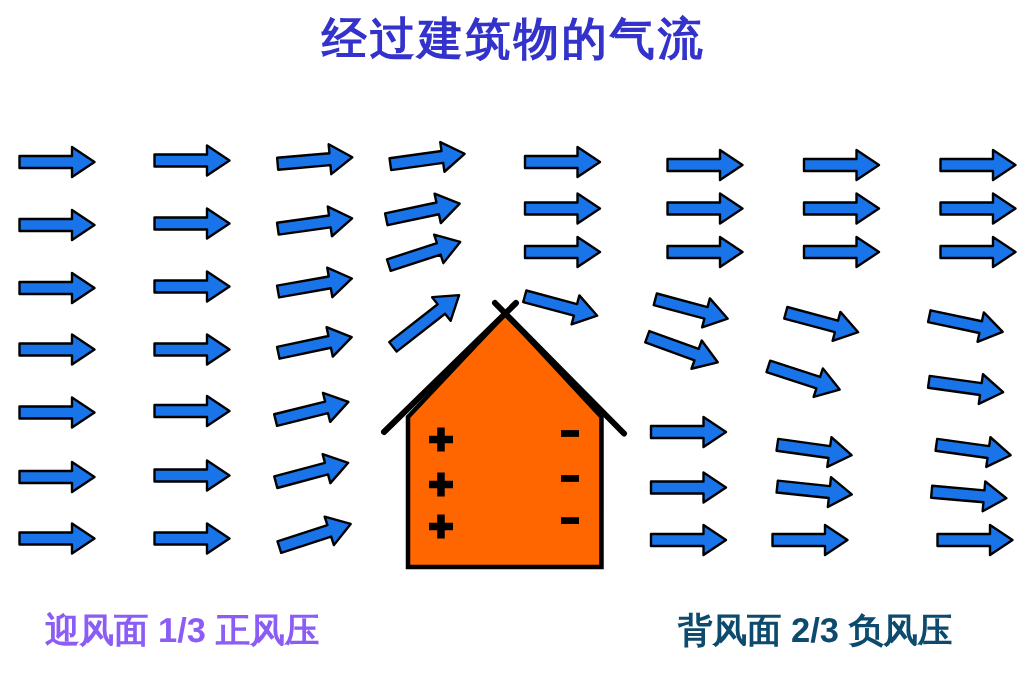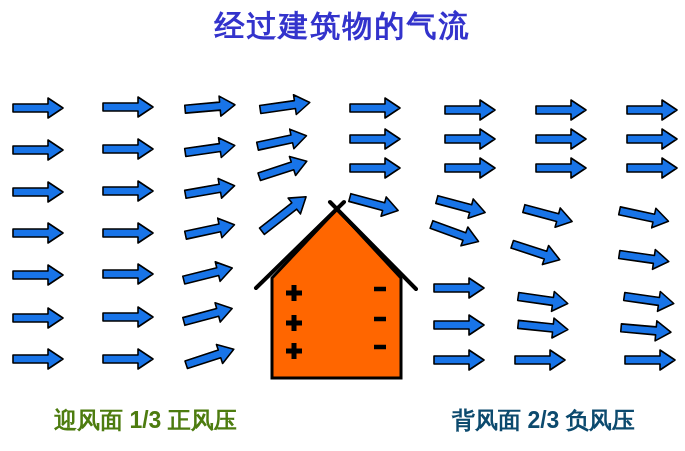--- a/index.html
+++ b/index.html
@@ -105,17 +105,17 @@
         <line x1="416" y1="289" x2="330" y2="202" stroke="#000000" stroke-width="4" stroke-linecap="round"></line>
         <path d="M 286 293 H 302 M 294 285 V 301" stroke="#000000" stroke-width="5" fill="none"></path>
         <path d="M 286 323 H 302 M 294 315 V 331" stroke="#000000" stroke-width="5" fill="none"></path>
         <path d="M 286 351 H 302 M 294 343 V 359" stroke="#000000" stroke-width="5" fill="none"></path>
         <path d="M 374 289 H 386" stroke="#000000" stroke-width="4.5" fill="none"></path>
         <path d="M 374 319 H 386" stroke="#000000" stroke-width="4.5" fill="none"></path>
         <path d="M 374 347 H 386" stroke="#000000" stroke-width="4.5" fill="none"></path>
       </g>
   </svg>
 
-  <div class="footer-label windward" style="color: #4d7c0f; margin-left: 24px;">迎风面 1/3 正风压</div>
+  <div class="footer-label windward" style="color: #8b5cf6;">迎风面 1/3 正风压</div>
 
   <div class="footer-label leeward" style="color: #0c4a6e;">背风面 2/3 负风压</div>
 
 </div>
 
 </body></html>

